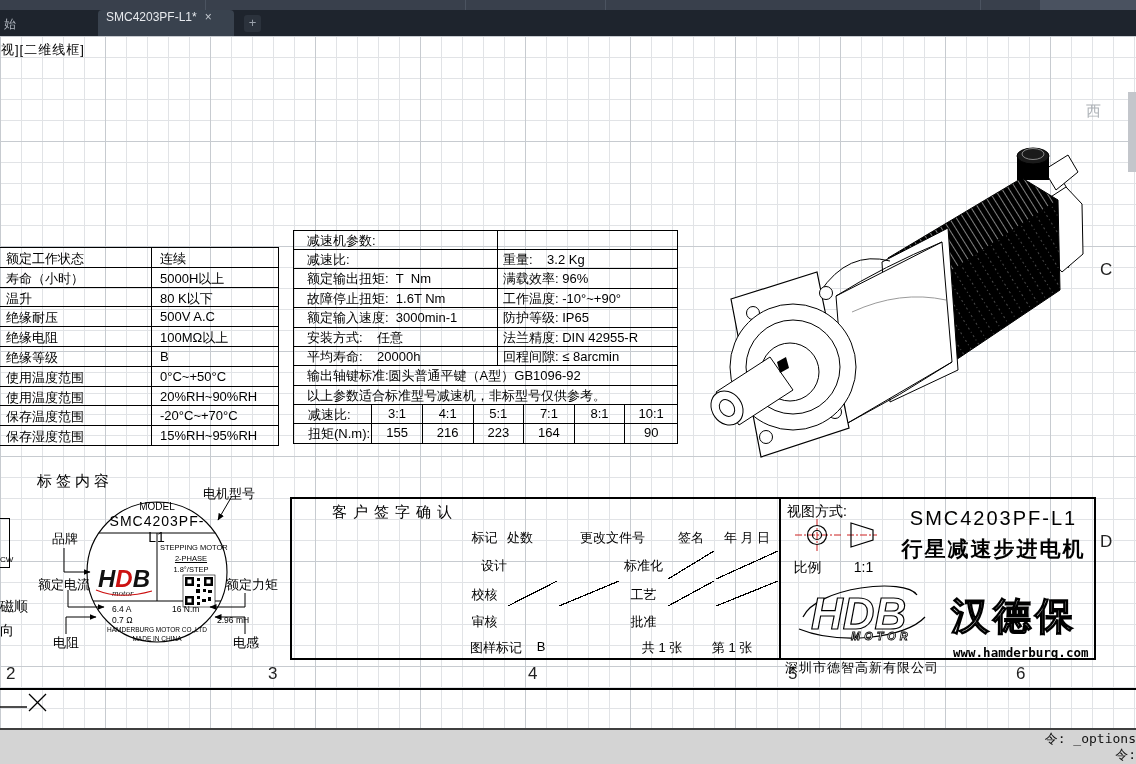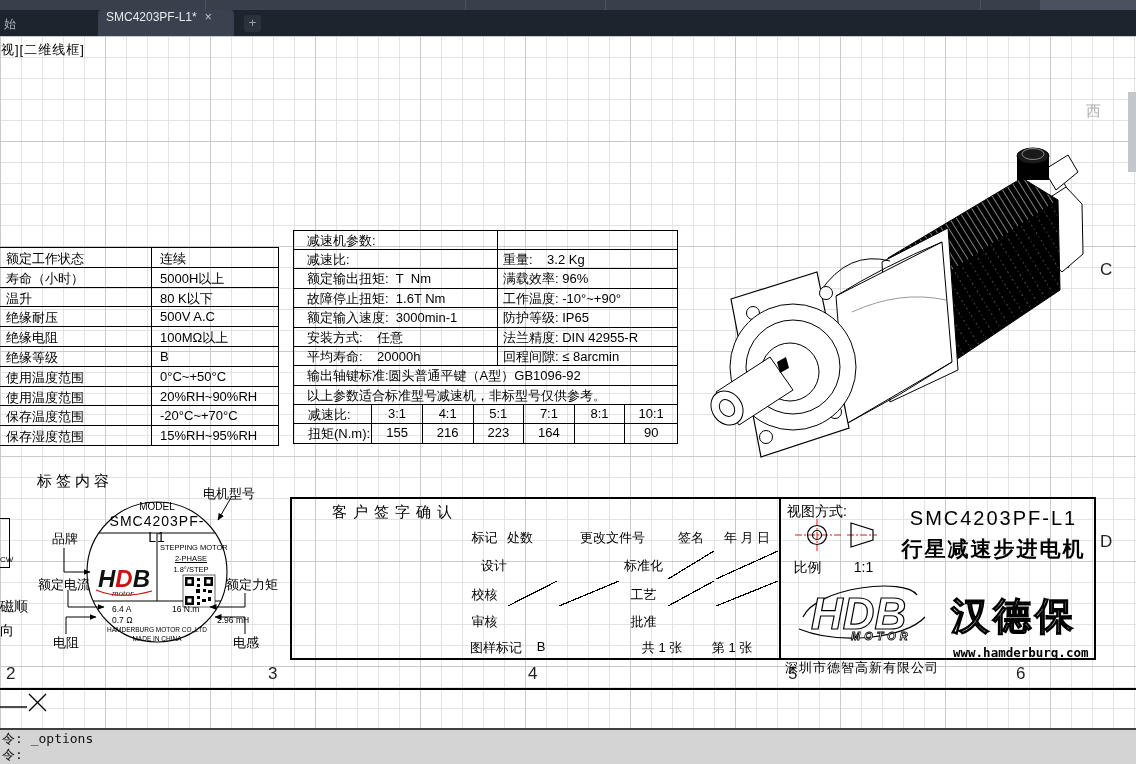--- a/index.html
+++ b/index.html
@@ -54,21 +54,21 @@
     background:linear-gradient(to bottom right, transparent calc(50% - 0.6px), #000 calc(50% - 0.6px) calc(50% + 0.6px), transparent calc(50% + 0.6px)); }
 
   .sigtable { left:290px; top:461px; width:491px; height:163px; border:2px solid #000; }
   .titleblock { left:781px; top:461px; width:315px; height:163px; border:2px solid #000; border-left:none; }
 
   .zoneNum { position:absolute; font-size:17px; color:#222; }
   .zoneLetter { position:absolute; font-size:17px; color:#222; }
 
   
   .cmd { left:0; top:728px; width:1136px; height:36px; background:#d4d4d4; border-top:2px solid #3f3f3f;
-         font-family:"DejaVu Sans Mono", monospace; font-size:13px; color:#111; padding:1px 0 8px 2px; }
+         font-family:"DejaVu Sans Mono", monospace; font-size:13px; color:#111; padding:1px 0 8px 2px;text-align:right; }
   .cmd div { line-height:16px; white-space:pre; }
 
   .tiny { font-size:7.5px; line-height:9px; white-space:pre; }
   .small8 { font-size:8.5px; line-height:10px; white-space:pre; }
 </style>
 </head>
 <body>
 
 <div class="screen">
 

